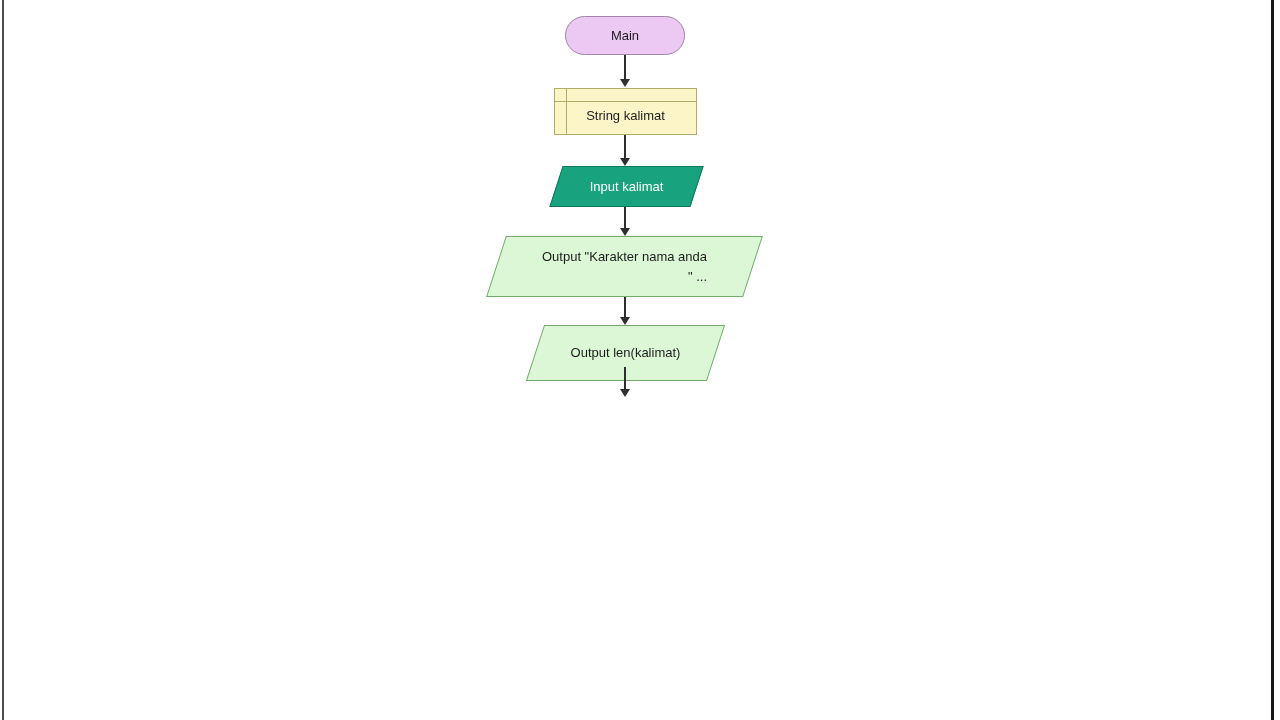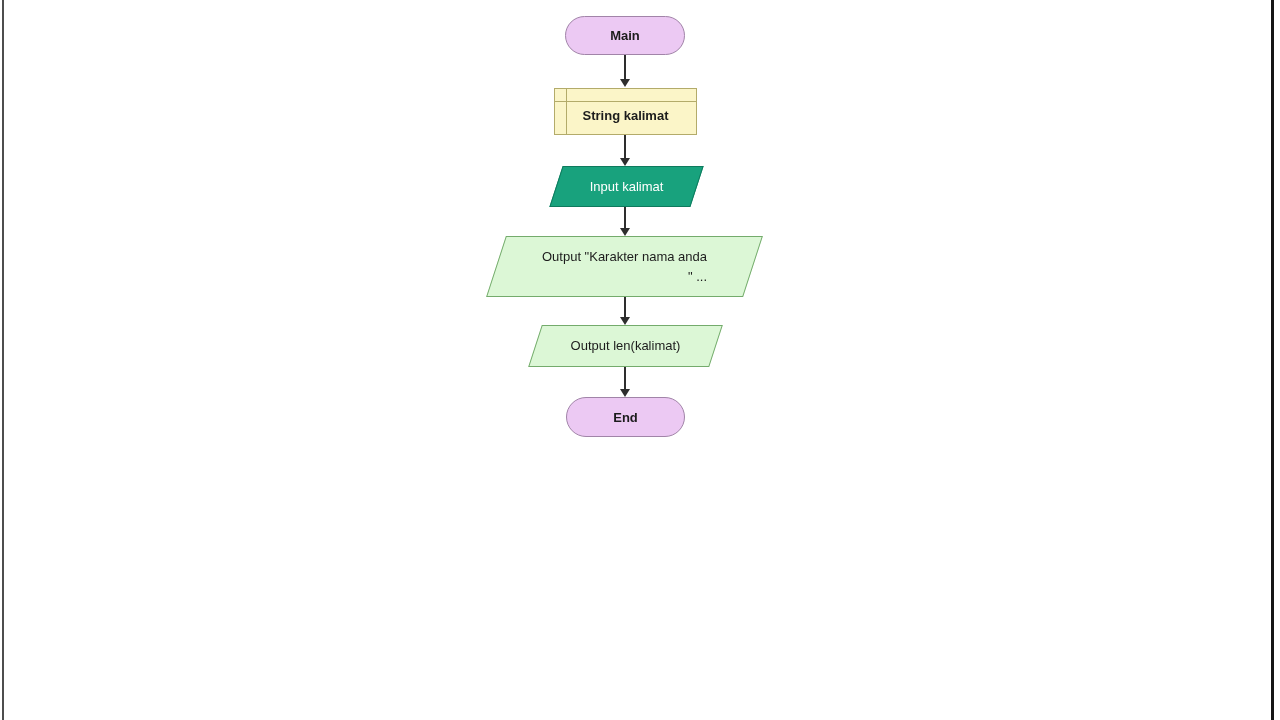--- a/index.html
+++ b/index.html
@@ -25,36 +25,35 @@
     font-size: 13px;
     color: var(--node-text, #1c1c1c);
     text-align: center;
     box-sizing: border-box;
   }
 
   .terminal {
     background: var(--terminal-fill, #ecc9f3);
     border: 1.5px solid var(--terminal-border, #a184a8);
     border-radius: 20px;
-    font-weight: bold;
   }
 
   .declare {
     background: var(--declare-fill, #fbf5c8);
     border: 1.5px solid var(--declare-border, #b3ab6a);
   }
   .decl-topline {
     position: absolute; left: 0; right: 0; top: 12px; height: 0;
     border-top: 1px solid var(--declare-border, #b3ab6a);
   }
   .decl-leftline {
     position: absolute; top: 0; bottom: 0; left: 11px; width: 0;
     border-left: 1px solid var(--declare-border, #b3ab6a);
   }
-  .declare .node-label { position: relative; padding-top: 8px; font-weight: bold; }
+  .declare .node-label { position: relative; padding-top: 8px; }
 
   .para { background: transparent; border: none; }
   .para-bg {
     position: absolute; top: 0; bottom: 0;
     transform: skewX(-18deg);
     box-sizing: border-box;
   }
   .inset-8  .para-bg { left: 8px;  right: 8px;  }
   .inset-12 .para-bg { left: 12px; right: 12px; }
   .input-node .para-bg {
@@ -130,27 +129,24 @@
       <span style="display:block;">Output "Karakter nama anda</span>
       <span style="display:block;">" ...</span>
     </span>
   </div>
 
   <div class="arrow" style="left:625px; top:297px; height:28px;">
     <span class="arrow-line"></span>
     <span class="arrow-head"></span>
   </div>
 
-  <div class="node para output-node inset-8" style="left:527px; top:325px; width:197px; height:42px;">
+  <div class="node para output-node inset-8" style="left:527px; top:325px; width:197px; height:56px;">
     <span class="para-bg"></span>
     <span class="para-label">Output len(kalimat)</span>
   </div>
 
   <div class="arrow" style="left:625px; top:367px; height:30px;">
     <span class="arrow-line"></span>
     <span class="arrow-head"></span>
   </div>
 
-  <div class="node terminal" style="left:566px; top:397px; width:119px; height:40px;">
-    <span class="node-label">End</span>
-  </div>
 
 </div>
 
 </body></html>

